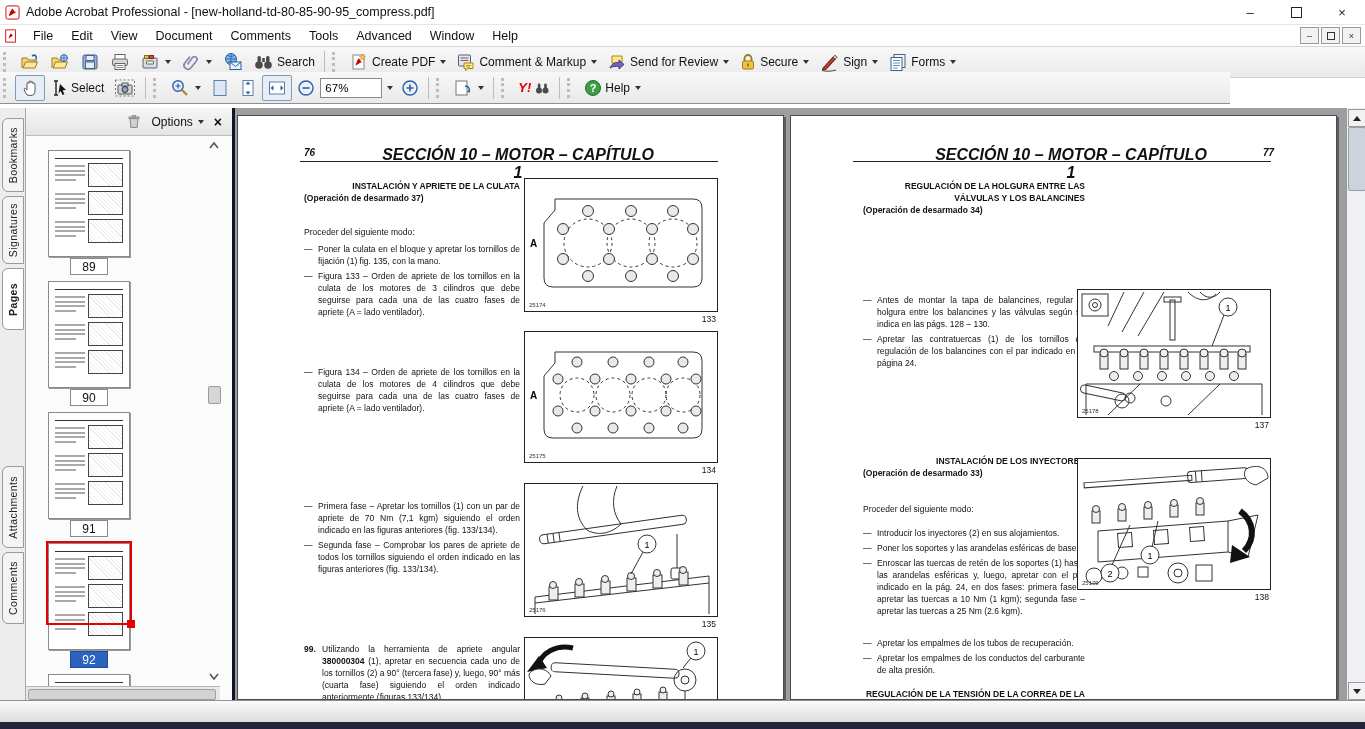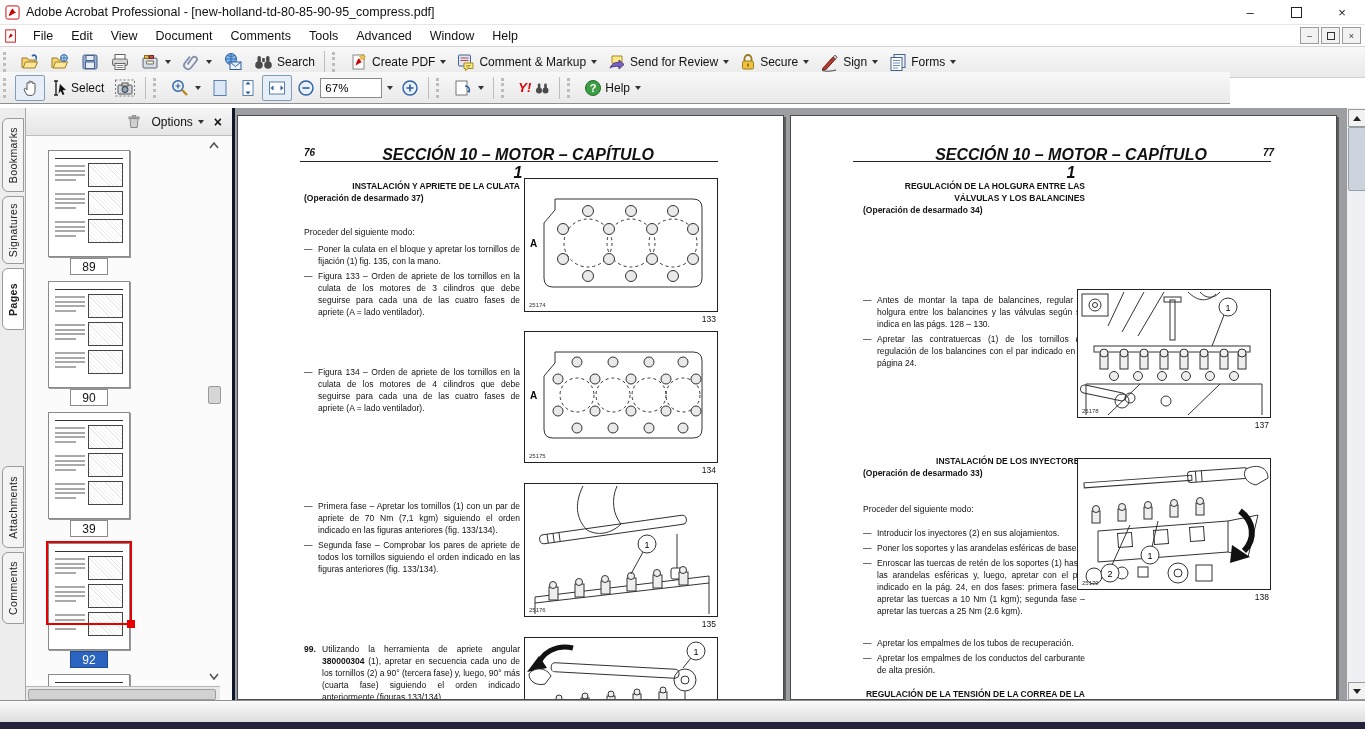--- a/index.html
+++ b/index.html
@@ -500,21 +500,21 @@
           <div class="tsk-lines">
             <i></i>
             <i></i>
             <i></i>
             <i></i>
           </div>
           <div class="tsk-box"></div>
         </div>
     </div>
     <div class="tlabel" style="top:412px;">
-        <span>39</span>
+        <span>91</span>
       </div>
 
     <div class="thumb" style="top:435px;height:105px;">
       <div class="tsk-hr"></div>
       <div class="tsk-row">
           <div class="tsk-lines">
             <i></i>
             <i></i>
             <i></i>
             <i></i>

